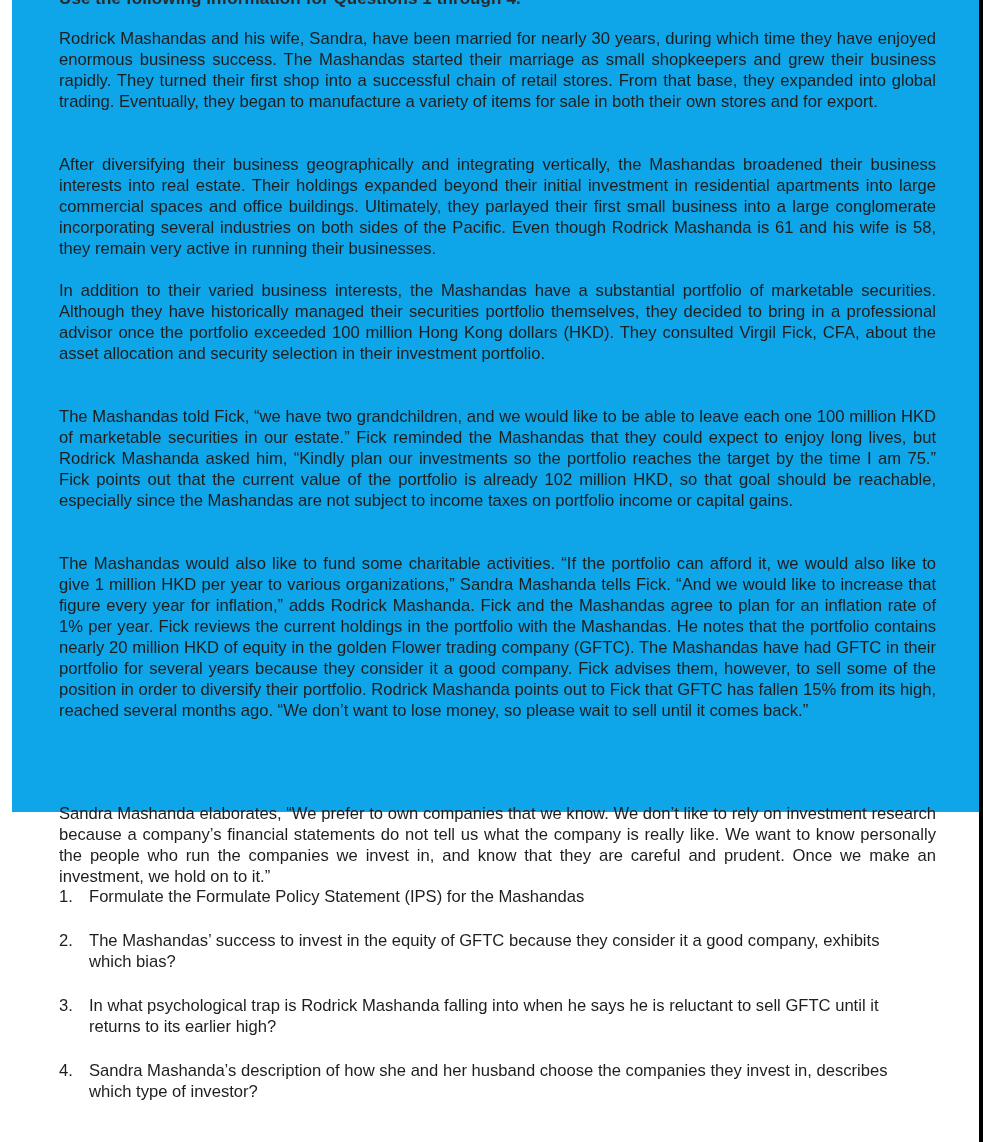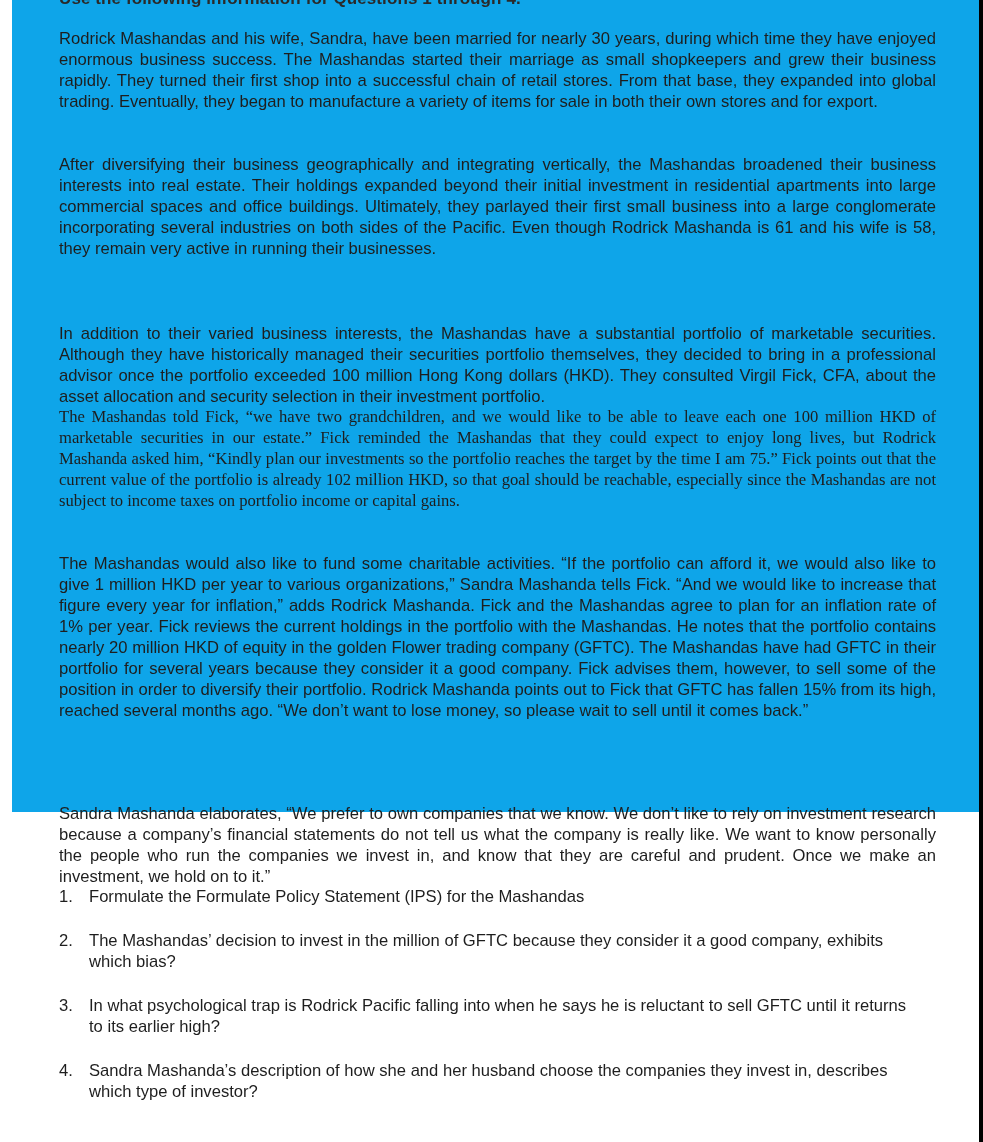--- a/index.html
+++ b/index.html
@@ -51,22 +51,22 @@
       text-align: justify;
       text-align-last: left;
       color: #1e1e1e;
     }
     .para.narrow {
       font-family: Liberation Sans, sans-serif;
       font-stretch: condensed;
     }
     #p1 { top: 28px; }
     #p2 { top: 154px; }
-    #p3 { top: 280px; margin-top: 43px; }
-    #p4 { top: 406px; font-family: Liberation Serif, serif; }
+    #p3 { top: 280px; }
+    #p4 { top: 406px; }
     #p5 { top: 553px; }
     #p6 { top: 783px; margin-top: 20px; }
 
     .questions {
       position: absolute;
       left: 47px;
       top: 886px;
       width: 880px;
       margin: 0;
       padding: 0;
@@ -104,25 +104,25 @@
   <p class="para narrow" id="p5">The Mashandas would also like to fund some charitable activities. “If the portfolio can afford it, we would also like to give 1 million HKD per year to various organizations,” Sandra Mashanda tells Fick. “And we would like to increase that figure every year for inflation,” adds Rodrick Mashanda. Fick and the Mashandas agree to plan for an inflation rate of 1% per year.  Fick reviews the current holdings in the portfolio with the Mashandas. He notes that the portfolio contains nearly 20 million HKD of equity in the golden Flower trading company (GFTC). The Mashandas have had GFTC in their portfolio for several years because they consider it a good company. Fick advises them, however, to sell some of the position in order to diversify their portfolio. Rodrick Mashanda points out to Fick that GFTC has fallen 15% from its high, reached several months ago. “We don’t want to lose money, so please wait to sell until it comes back.”</p>
   <p class="para narrow" id="p6">Sandra Mashanda elaborates, “We prefer to own companies that we know. We don’t like to rely on investment research because a company’s financial statements do not tell us what the company is really like. We want to know personally the people who run the companies we invest in, and know that they are careful and prudent. Once we make an investment, we hold on to it.”</p>
 
   <ol class="questions">
     <li class="q">
       <span class="q-num">1.</span>
       <span class="q-text">Formulate the Formulate Policy Statement (IPS) for the Mashandas</span>
     </li>
     <li class="q">
       <span class="q-num">2.</span>
-      <span class="q-text">The Mashandas’ decision to invest in the million of GFTC because they consider it a good company, exhibits which bias?</span>
+      <span class="q-text">The Mashandas’ success to invest in the equity of GFTC because they consider it a good company, exhibits which bias?</span>
     </li>
     <li class="q">
       <span class="q-num">3.</span>
-      <span class="q-text">In what psychological trap is Rodrick Pacific falling into when he says he is reluctant to sell GFTC until it returns to its earlier high?</span>
+      <span class="q-text">In what psychological trap is Rodrick Mashanda falling into when he says he is reluctant to sell GFTC until it returns to its earlier high?</span>
     </li>
     <li class="q">
       <span class="q-num">4.</span>
       <span class="q-text">Sandra Mashanda’s description of how she and her husband choose the companies they invest in, describes which type of investor?</span>
     </li>
   </ol>
 </div>
 
 <div class="right-bar"></div>
 

